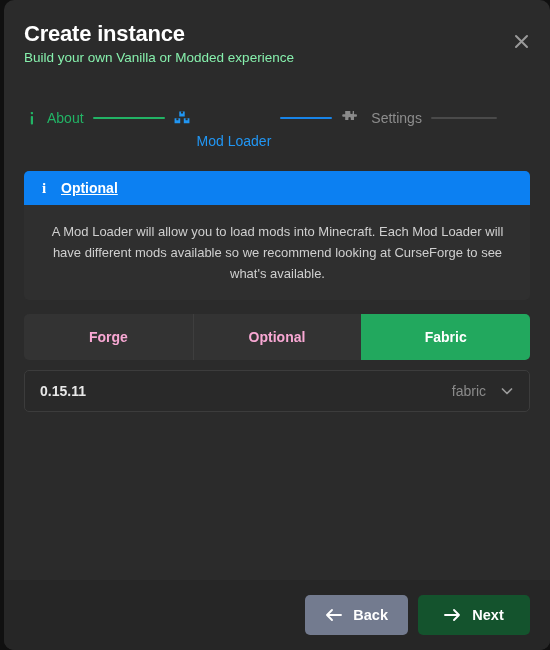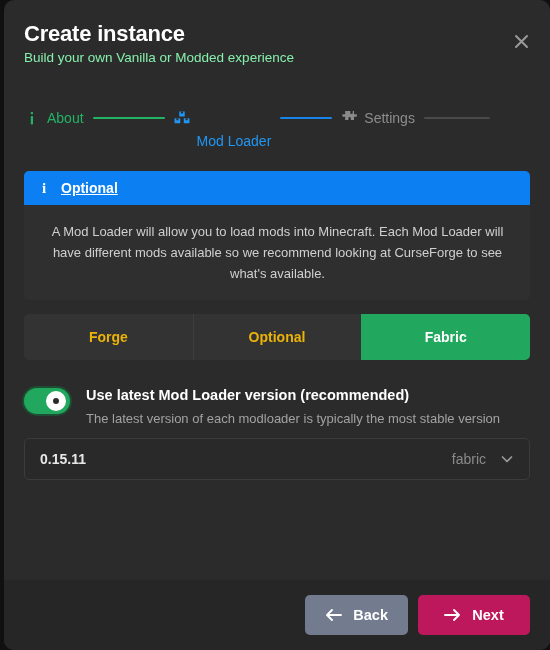--- a/index.html
+++ b/index.html
@@ -75,21 +75,21 @@
     align-items: center;
     gap: 7px;
     cursor: pointer;
   }
   .step-label {
     font-size: 14px;
     white-space: nowrap;
   }
   .step.done .step-label { color: #22b365; }
   .step.active .step-label { color: #2196f3; margin-top: 46px; }
-  .step.todo .step-label { color: #8d8d8d; }
+  .step.todo .step-label { color: #8d8d8d; margin-left: 7px; }
   .step-icon {
     width: 16px;
     height: 16px;
     display: flex;
     align-items: center;
     justify-content: center;
     flex: 0 0 auto;
   }
   .connector {
     height: 2px;
@@ -154,21 +154,21 @@
     overflow: hidden;
     height: 46px;
   }
   .segment {
     flex: 1 1 0;
     display: flex;
     align-items: center;
     justify-content: center;
     font-size: 14px;
     font-weight: bold;
-    color: #eab308;
+    color: #f9a8d4;
     cursor: pointer;
     position: relative;
   }
   .segment + .segment::before {
     content: "";
     position: absolute;
     left: 0;
     top: 0;
     bottom: 0;
     width: 1px;
@@ -283,21 +283,21 @@
     gap: 11px;
     font-size: 14.5px;
     font-weight: bold;
     color: #ffffff;
     cursor: pointer;
     padding: 0 20px;
     border: none;
     font-family: "Liberation Sans", sans-serif;
   }
   .btn-back { background: #737b8f; }
-  .btn-next { background: #be185d; min-width: 112px; }
+  .btn-next { background: #14532d; min-width: 112px; }
   .btn .arrow { display: flex; align-items: center; }
 </style>
 </head>
 <body>
 
 <div class="dialog">
 
   <div class="header">
     <div class="title">Create instance</div>
     <div class="subtitle">Build your own Vanilla or Modded experience</div>
@@ -359,29 +359,20 @@
       <div class="info-body">A Mod Loader will allow you to load mods into Minecraft. Each Mod Loader will have different mods available so we recommend looking at CurseForge to see what's available.</div>
     </div>
 
 
     <div class="segmented">
       <div class="segment">Forge</div>
       <div class="segment">Optional</div>
       <div class="segment selected">Fabric</div>
     </div>
 
-    <div class="toggle-row">
-      <div class="toggle">
-        <span class="knob"></span>
-      </div>
-      <div class="toggle-text">
-        <div class="toggle-label">Use latest Mod Loader version (recommended)</div>
-        <div class="toggle-desc">The latest version of each modloader is typically the most stable version</div>
-      </div>
-    </div>
 
     <div class="select-field">
       <span class="select-value">0.15.11</span>
       <span class="select-suffix">fabric</span>
       <span class="chevron">
         <svg width="16" height="16" viewBox="0 0 16 16" aria-hidden="true">
           <path d="M3.5 6 L8 10.5 L12.5 6" fill="none" stroke="#9a9a9a" stroke-width="1.7" stroke-linecap="round" stroke-linejoin="round"></path>
         </svg>
       </span>
     </div>

